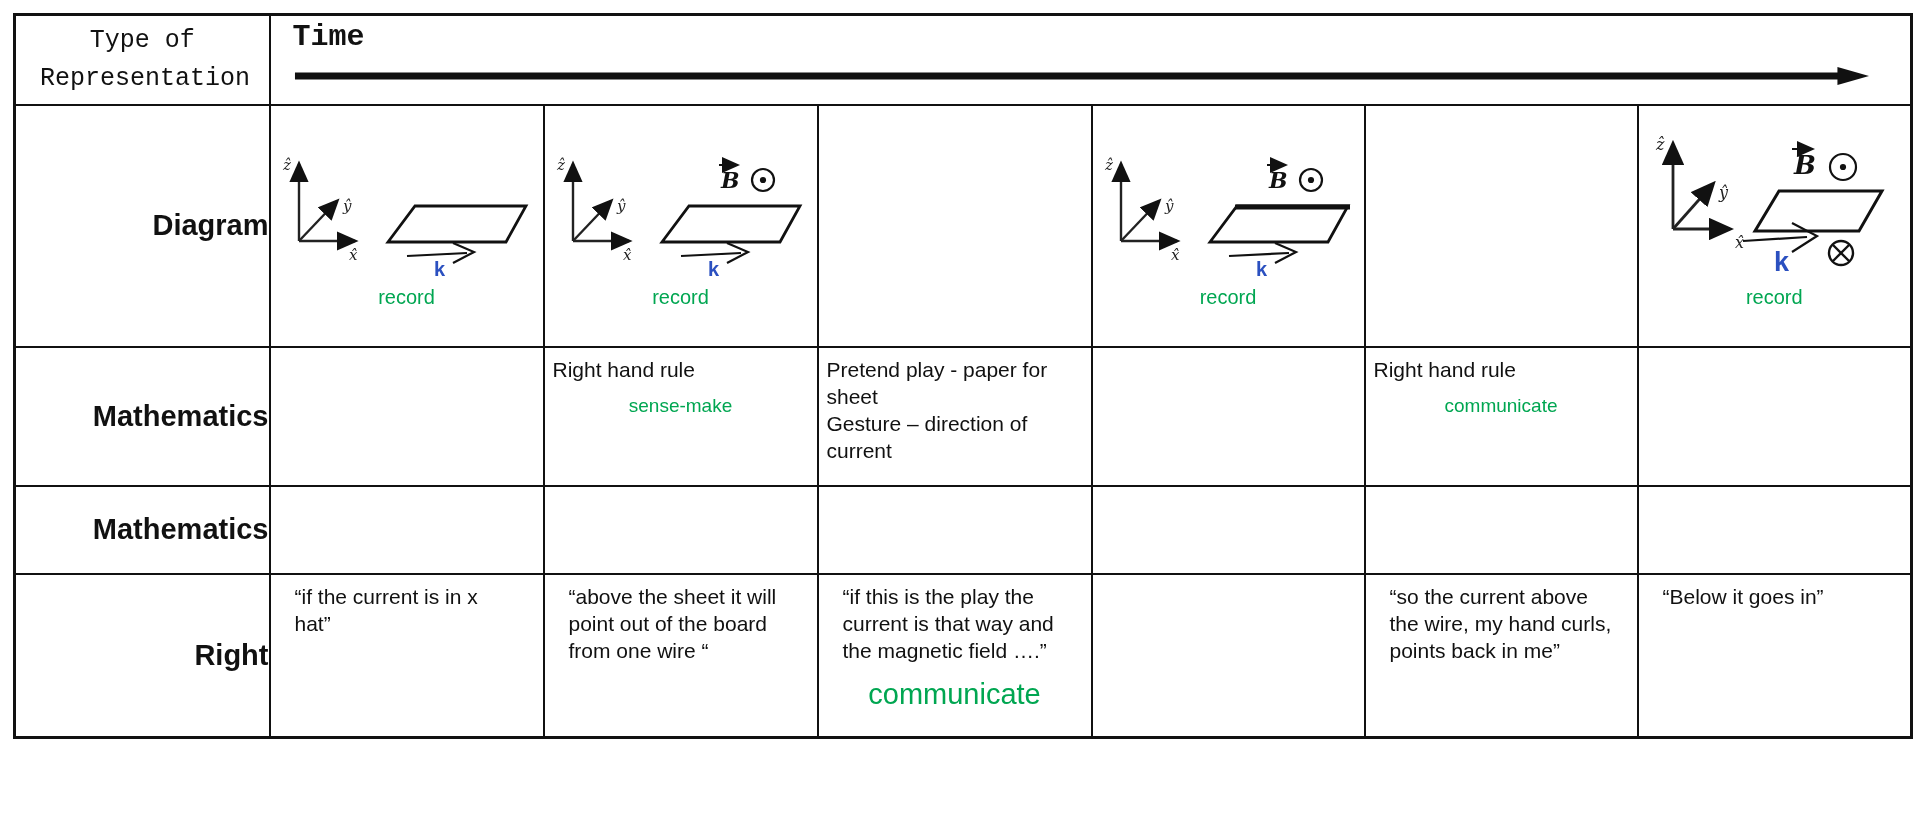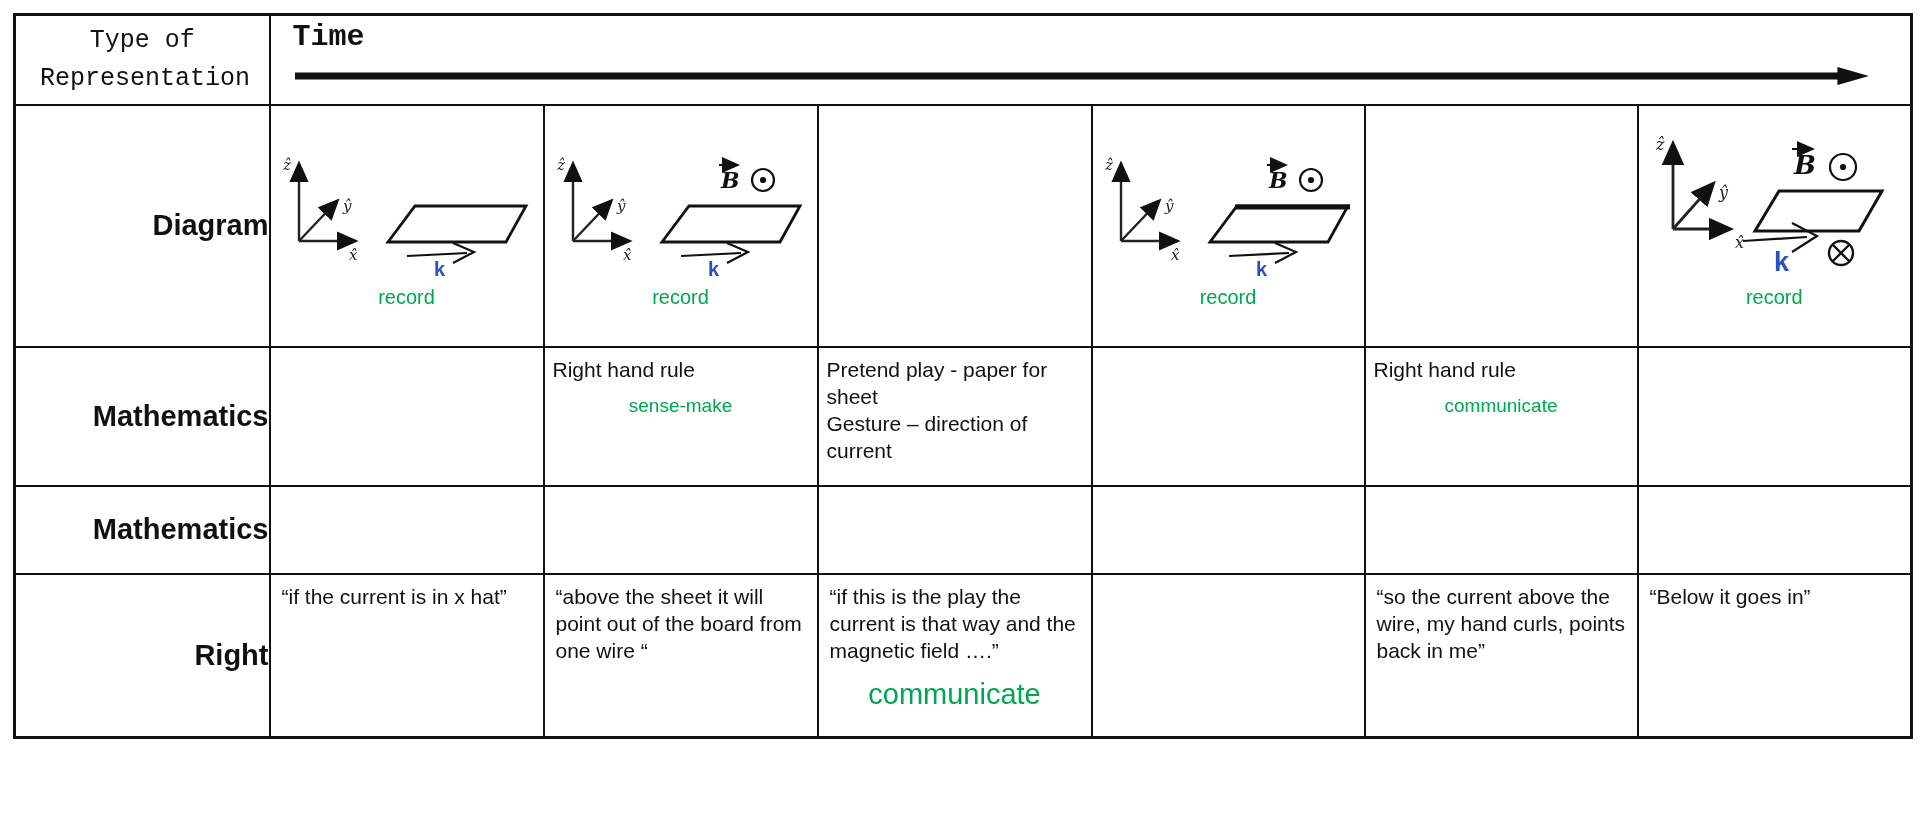--- a/index.html
+++ b/index.html
@@ -18,21 +18,21 @@
   .time-cell{padding:4px 20px 0 22px;vertical-align:top;}
   .time-label{font-weight:bold;font-size:30px;}
   .time-arrow{display:block;margin-top:13px;width:1578px;height:18px;}
   .dcell{padding:4px 0 0 0;}
   .dwrap{height:172px;}
   .dwrap svg{display:block;}
   .green{color:var(--green);text-align:center;}
   .rec{font-size:20px;margin-top:4px;}
   .kcell{padding:8px 8px;font-size:21px;line-height:1.3;margin-top:43px;}
   .kgreen{font-size:19px;margin-top:11px;}
-  .wcell{padding:8px 11px;font-size:21px;line-height:1.3;}
+  .wcell{padding:8px 24px;font-size:21px;line-height:1.3;}
   .wgreen{font-size:29px;margin-top:12px;}
   .ncell{text-align:center;vertical-align:middle;font-weight:bold;font-size:27px;}
   .numlabel-cell{font-weight:normal;font-size:23px;text-align:center;vertical-align:middle;}
 </style>
 </head>
 <body>
 
 <div class="wrap">
 <table>
   <colgroup>

